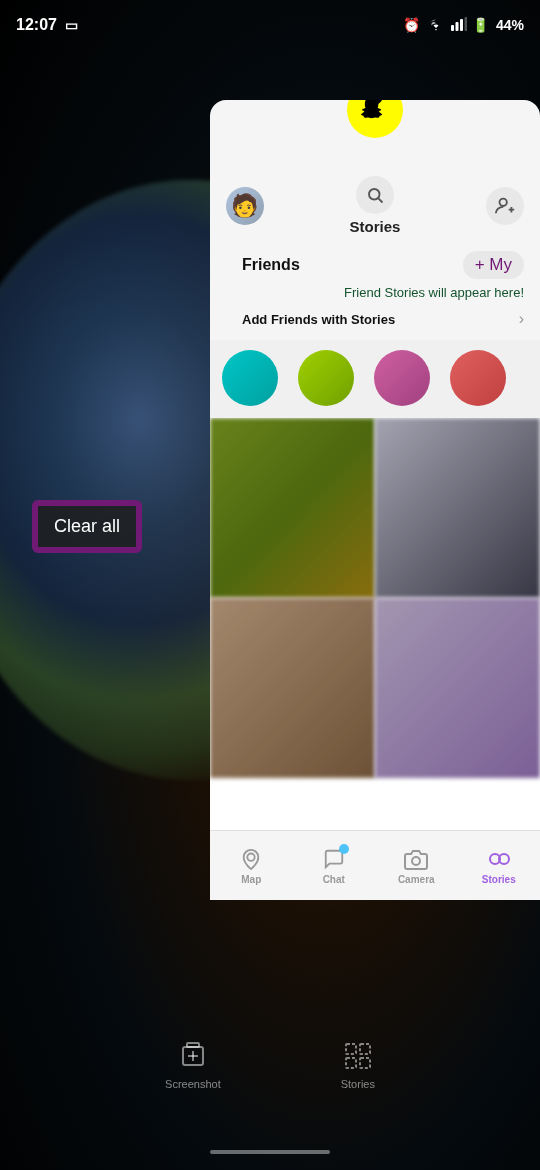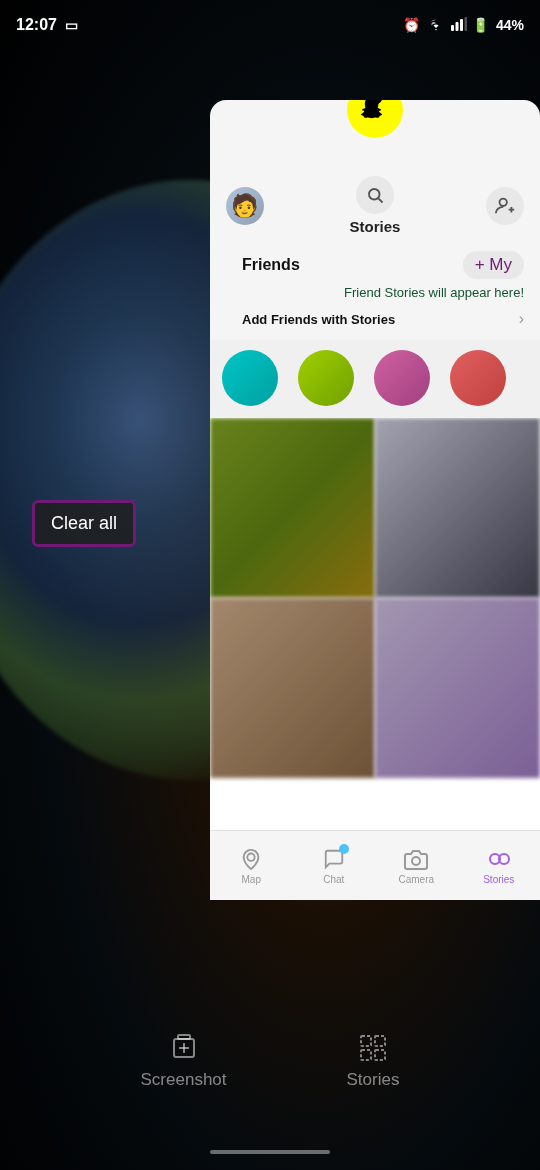--- a/index.html
+++ b/index.html
@@ -51,21 +51,21 @@
     .status-left { display: flex; align-items: center; gap: 8px; }
     .status-right { display: flex; align-items: center; gap: 6px; font-size: 14px; }
 
     
     .clear-all-btn {
       position: absolute;
       left: 32px;
       top: 500px;
       z-index: 15;
       background: rgba(30,30,30,0.85);
-      border: 3px solid #701a75;
+      border: 6px solid #701a75;
       border-radius: 6px;
       padding: 10px 16px;
       color: #fff;
       font-size: 18px;
       font-weight: 500;
       cursor: pointer;
     }
 
     
     .snap-panel {
@@ -257,20 +257,21 @@
       justify-content: space-around;
       border-top: 1px solid #e0e0e0;
     }
     .nav-item {
       display: flex;
       flex-direction: column;
       align-items: center;
       gap: 2px;
       cursor: pointer;
       flex: 1;
+      font-weight: bold;
     }
     .nav-icon {
       width: 26px;
       height: 26px;
       display: flex;
       align-items: center;
       justify-content: center;
       position: relative;
     }
     .nav-label {
@@ -300,21 +301,21 @@
       cursor: pointer;
     }
     .bottom-btn-icon {
       width: 32px;
       height: 32px;
       display: flex;
       align-items: center;
       justify-content: center;
     }
     .bottom-btn-label {
-      font-size: 17px;
+      font-size: 11px;
       color: rgba(255,255,255,0.5);
     }
 
     
     .home-indicator {
       position: absolute;
       bottom: 16px;
       left: 50%;
       transform: translateX(-50%);
       width: 120px;

